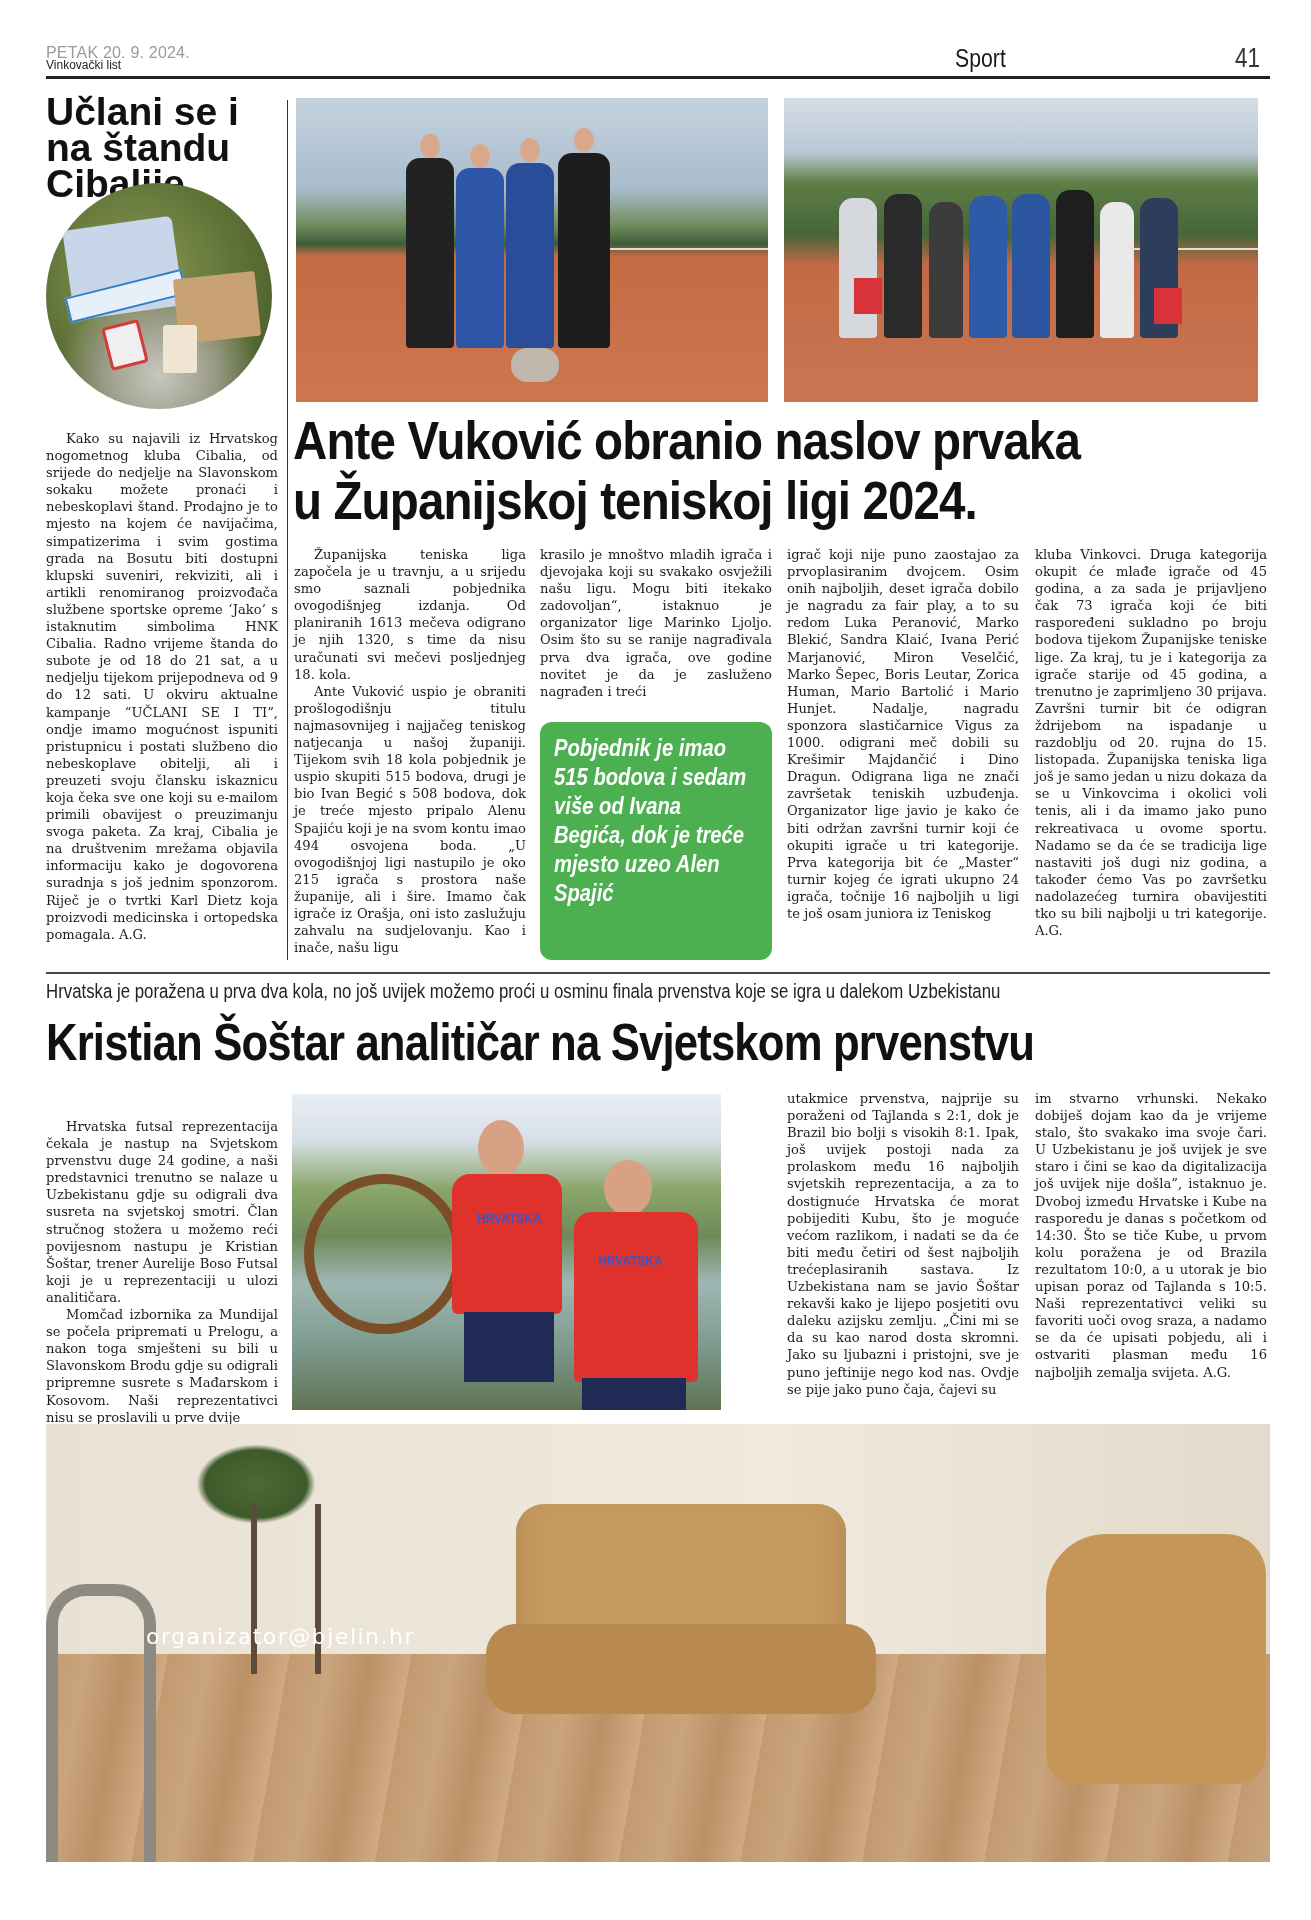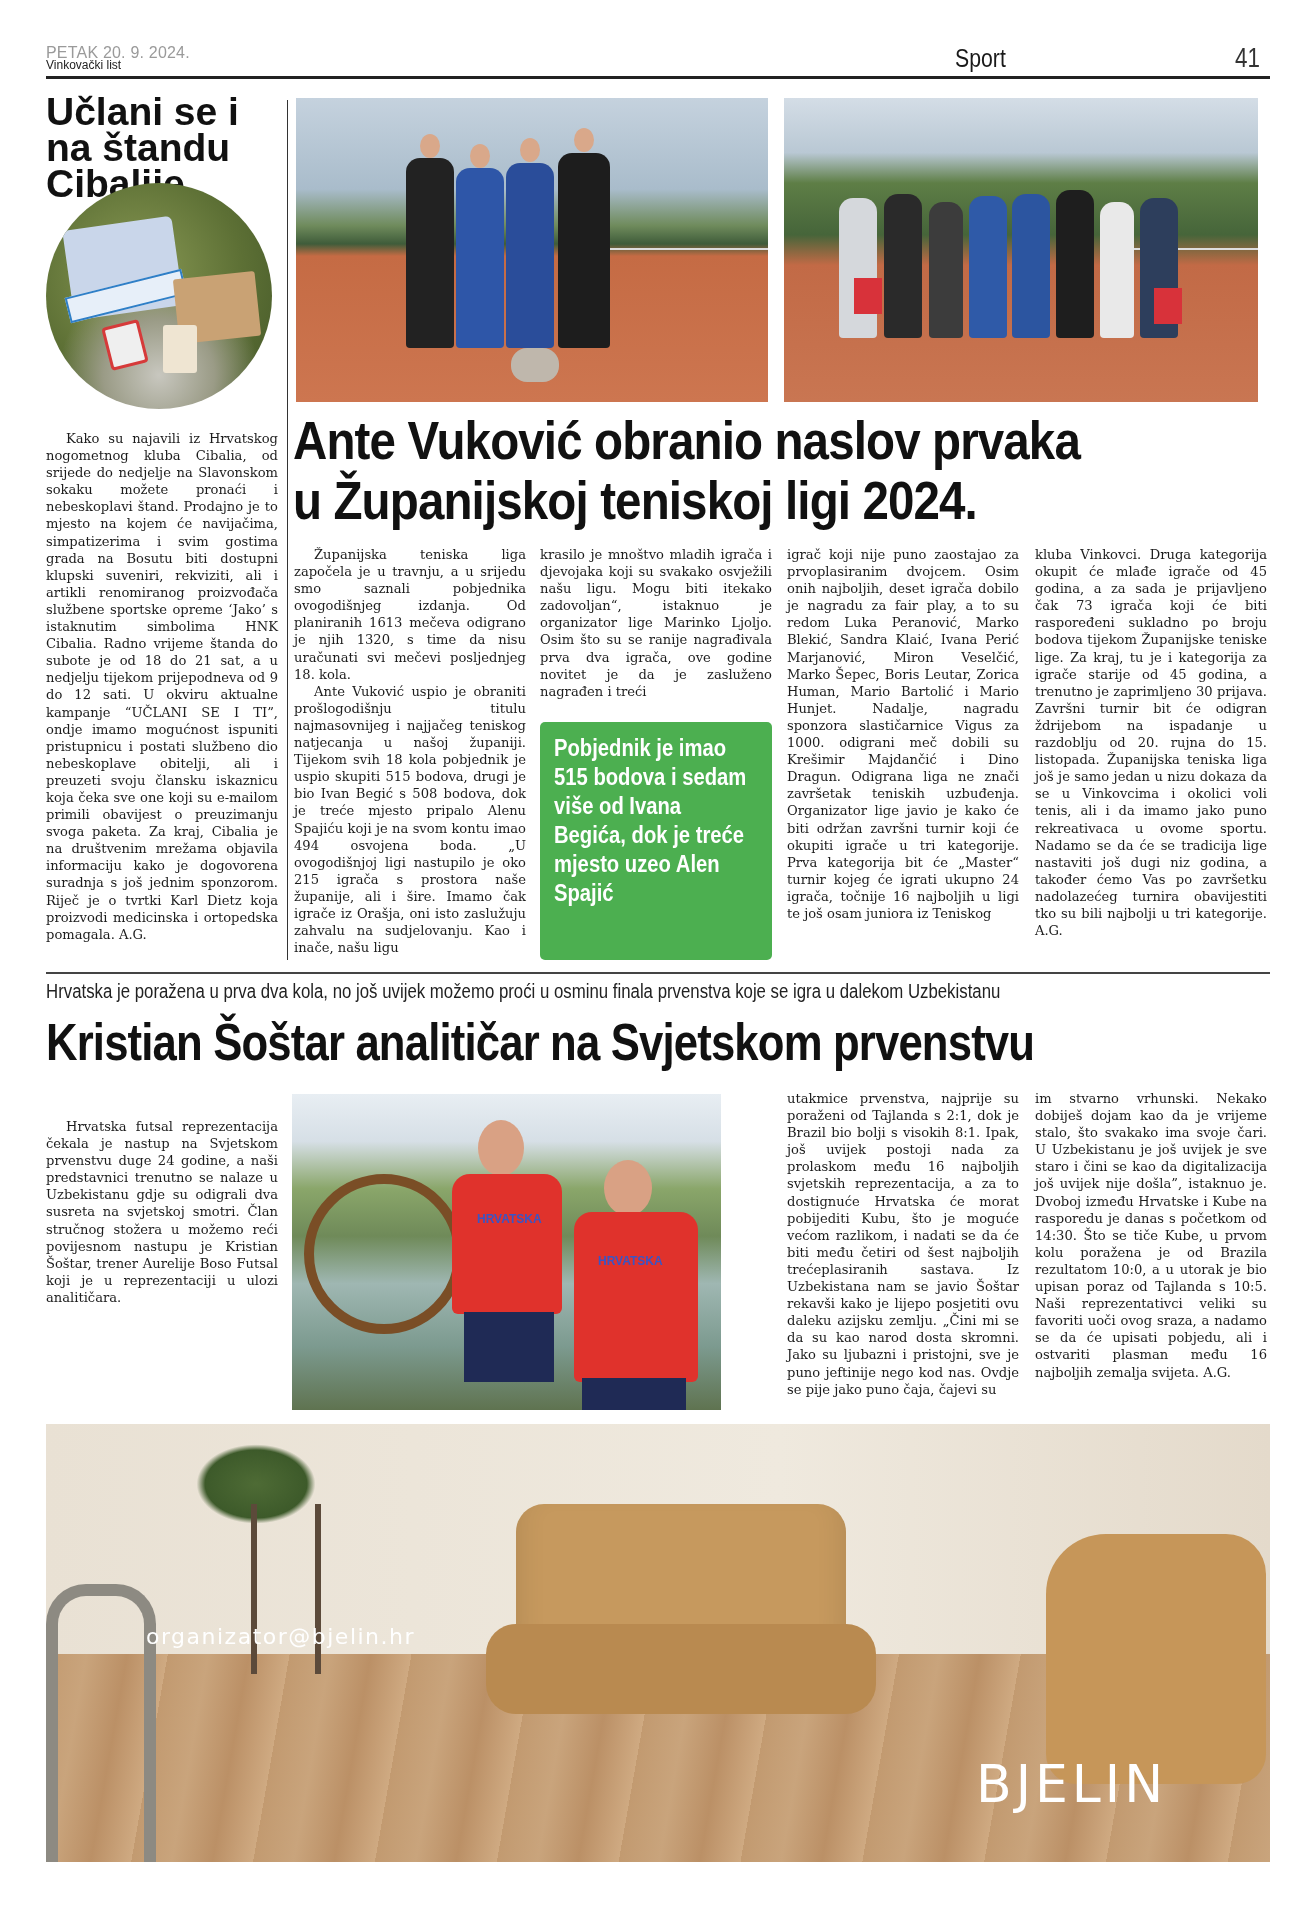--- a/index.html
+++ b/index.html
@@ -44,21 +44,21 @@
 
   
   .tennis-headline { left: 293px; top: 410px; width: 980px; font-family: "Liberation Sans", sans-serif; font-weight: bold; font-size: 54px; line-height: 60px; color: #111; letter-spacing: -1px; transform: scaleX(0.88); transform-origin: left top; white-space: nowrap; }
 
   .col { position: absolute; width: 232px; }
   .c1 { left: 294px; top: 546px; }
   .c2 { left: 540px; top: 546px; }
   .c3 { left: 787px; top: 546px; }
   .c4 { left: 1035px; top: 546px; }
 
-  .callout { left: 540px; top: 722px; width: 232px; height: 238px; background: #4caf50; border-radius: 5px; padding: 12px 14px; }
+  .callout { left: 540px; top: 722px; width: 232px; height: 238px; background: #4caf50; border-radius: 12px; padding: 12px 14px; font-style: italic; }
   .callout-text { font-family: "Liberation Sans", sans-serif; font-weight: bold; color: #ffffff; font-size: 23px; line-height: 29px; transform: scaleX(0.88); transform-origin: left top; width: 230px; }
 
   .rule-mid { left: 46px; top: 972px; width: 1224px; height: 2px; background: #444; }
 
   
   .futsal-strap { left: 46px; top: 980px; font-family: "Liberation Sans", sans-serif; font-size: 20px; color: #222; transform: scaleX(0.84); transform-origin: left top; white-space: nowrap; }
   .futsal-title { left: 46px; top: 1012px; font-family: "Liberation Sans", sans-serif; font-weight: bold; font-size: 52px; line-height: 60px; color: #111; transform: scaleX(0.84); transform-origin: left top; white-space: nowrap; letter-spacing: -1px; }
   .f1 { left: 46px; top: 1118px; }
   .f3 { left: 787px; top: 1090px; }
   .f4 { left: 1035px; top: 1090px; }
@@ -155,20 +155,21 @@
   <p class="noindent">kluba Vinkovci. Druga kategorija okupit će mlađe igrače od 45 godina, a za sada je prijavljeno čak 73 igrača koji će biti raspoređeni sukladno po broju bodova tijekom Županijske teniske lige. Za kraj, tu je i kategorija za igrače starije od 45 godina, a trenutno je zaprimljeno 30 prijava. Završni turnir bit će odigran ždrijebom na ispadanje u razdoblju od 20. rujna do 15. listopada. Županijska teniska liga još je samo jedan u nizu dokaza da se u Vinkovcima i okolici voli tenis, ali i da imamo jako puno rekreativaca u ovome sportu. Nadamo se da će se tradicija lige nastaviti još dugi niz godina, a također ćemo Vas po završetku nadolazećeg turnira obavijestiti tko su bili najbolji u tri kategorije. A.G.</p>
 </div>
 
 <div class="abs rule-mid"></div>
 
 <div class="abs futsal-strap">Hrvatska je poražena u prva dva kola, no još uvijek možemo proći u osminu finala prvenstva koje se igra u dalekom Uzbekistanu</div>
 <div class="abs futsal-title">Kristian Šoštar analitičar na Svjetskom prvenstvu</div>
 
 <div class="col f1 body-text">
   <p>Hrvatska futsal reprezentacija čekala je nastup na Svjetskom prvenstvu duge 24 godine, a naši predstavnici trenutno se nalaze u Uzbekistanu gdje su odigrali dva susreta na svjetskoj smotri. Član stručnog stožera u možemo reći povijesnom nastupu je Kristian Šoštar, trener Aurelije Boso Futsal koji je u reprezentaciji u ulozi analitičara.</p>
+  <p>Momčad izbornika za Mundijal se počela pripremati u Prelogu, a nakon toga smješteni su bili u Slavonskom Brodu gdje su odigrali pripremne susrete s Mađarskom i Kosovom. Naši reprezentativci nisu se proslavili u prve dvije</p>
 </div>
 
 <div class="abs photo futsal-photo" title="Two men in red HRVATSKA shirts">
   <div class="wheel"></div>
   <div class="face" style="left:186px;top:26px;width:46px;height:56px;"></div>
   <div class="shirt" style="left:160px;top:80px;width:110px;height:140px;"></div>
   <div class="hrv" style="left:185px;top:118px;">HRVATSKA</div>
   <div class="shorts" style="left:172px;top:218px;width:90px;height:70px;"></div>
   <div class="face" style="left:312px;top:66px;width:48px;height:56px;"></div>
   <div class="shirt" style="left:282px;top:118px;width:124px;height:170px;"></div>
@@ -186,14 +187,13 @@
 <div class="abs ad">
   <div class="ad-wall"></div>
   <div class="ad-floor"></div>
   <div class="plant"></div>
   <div class="stool"></div>
   <div class="chairframe"></div>
   <div class="sofa"></div>
   <div class="sofa-seat"></div>
   <div class="chair"></div>
   <div class="ad-email">organizator@bjelin.hr</div>
-  <div class="ad-brand">BJELIN</div>
 </div>
 
 </body></html>

